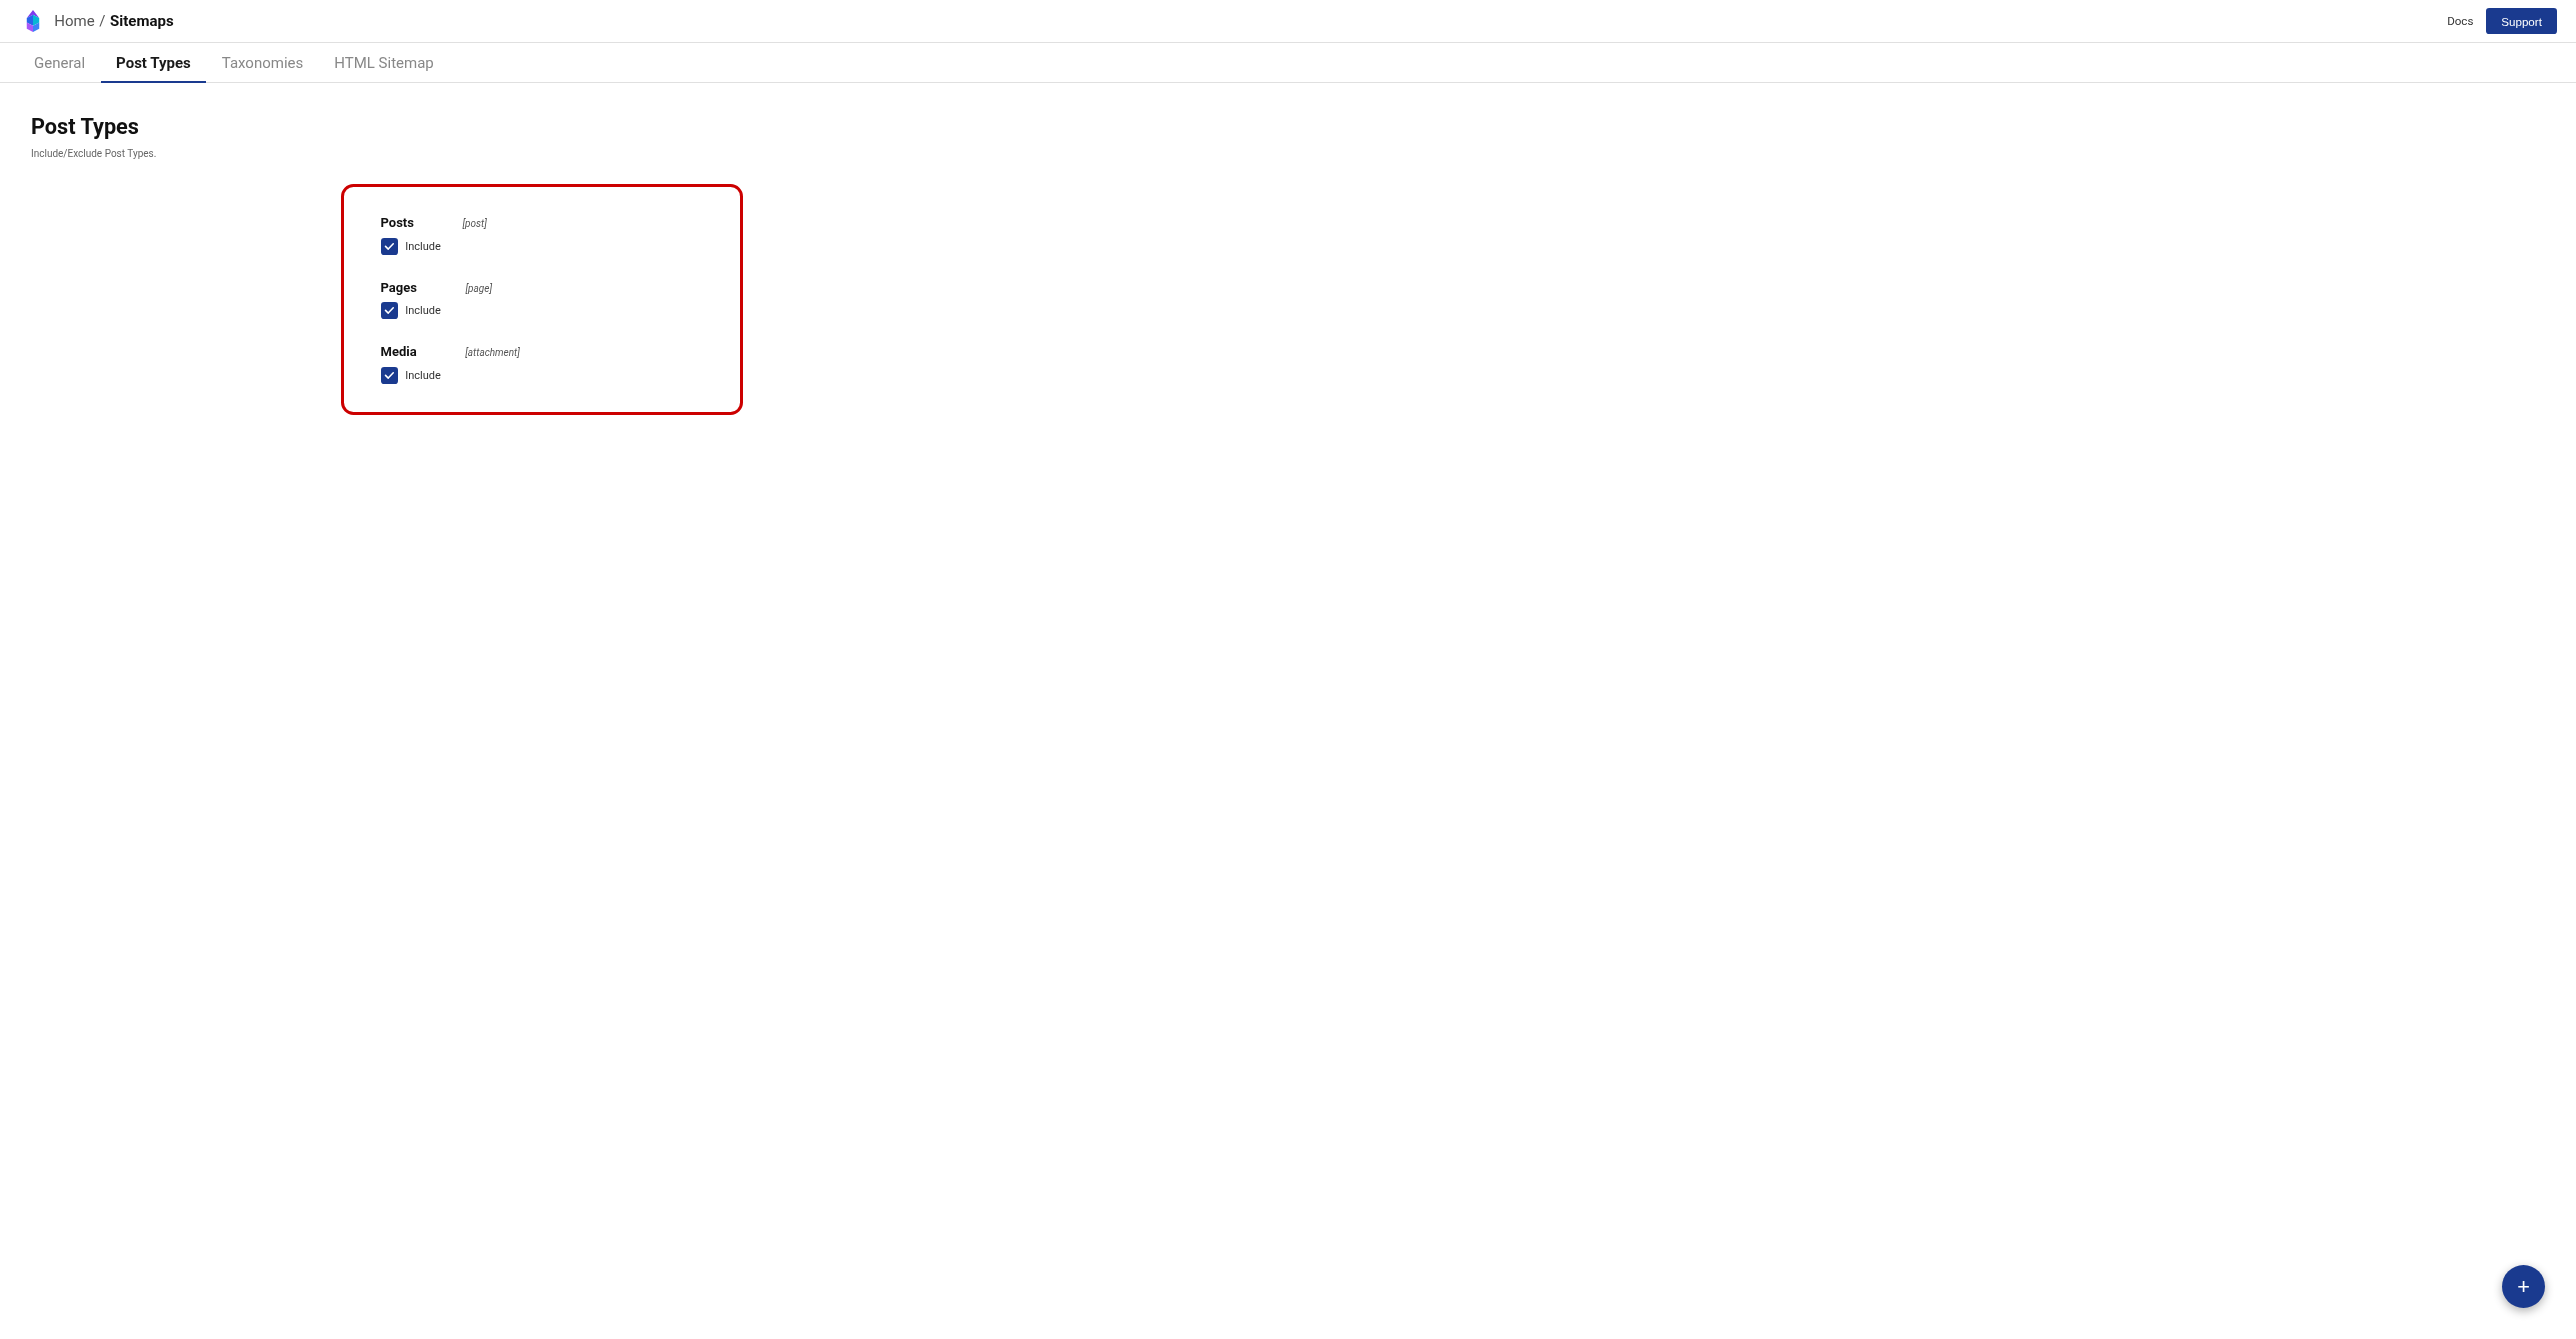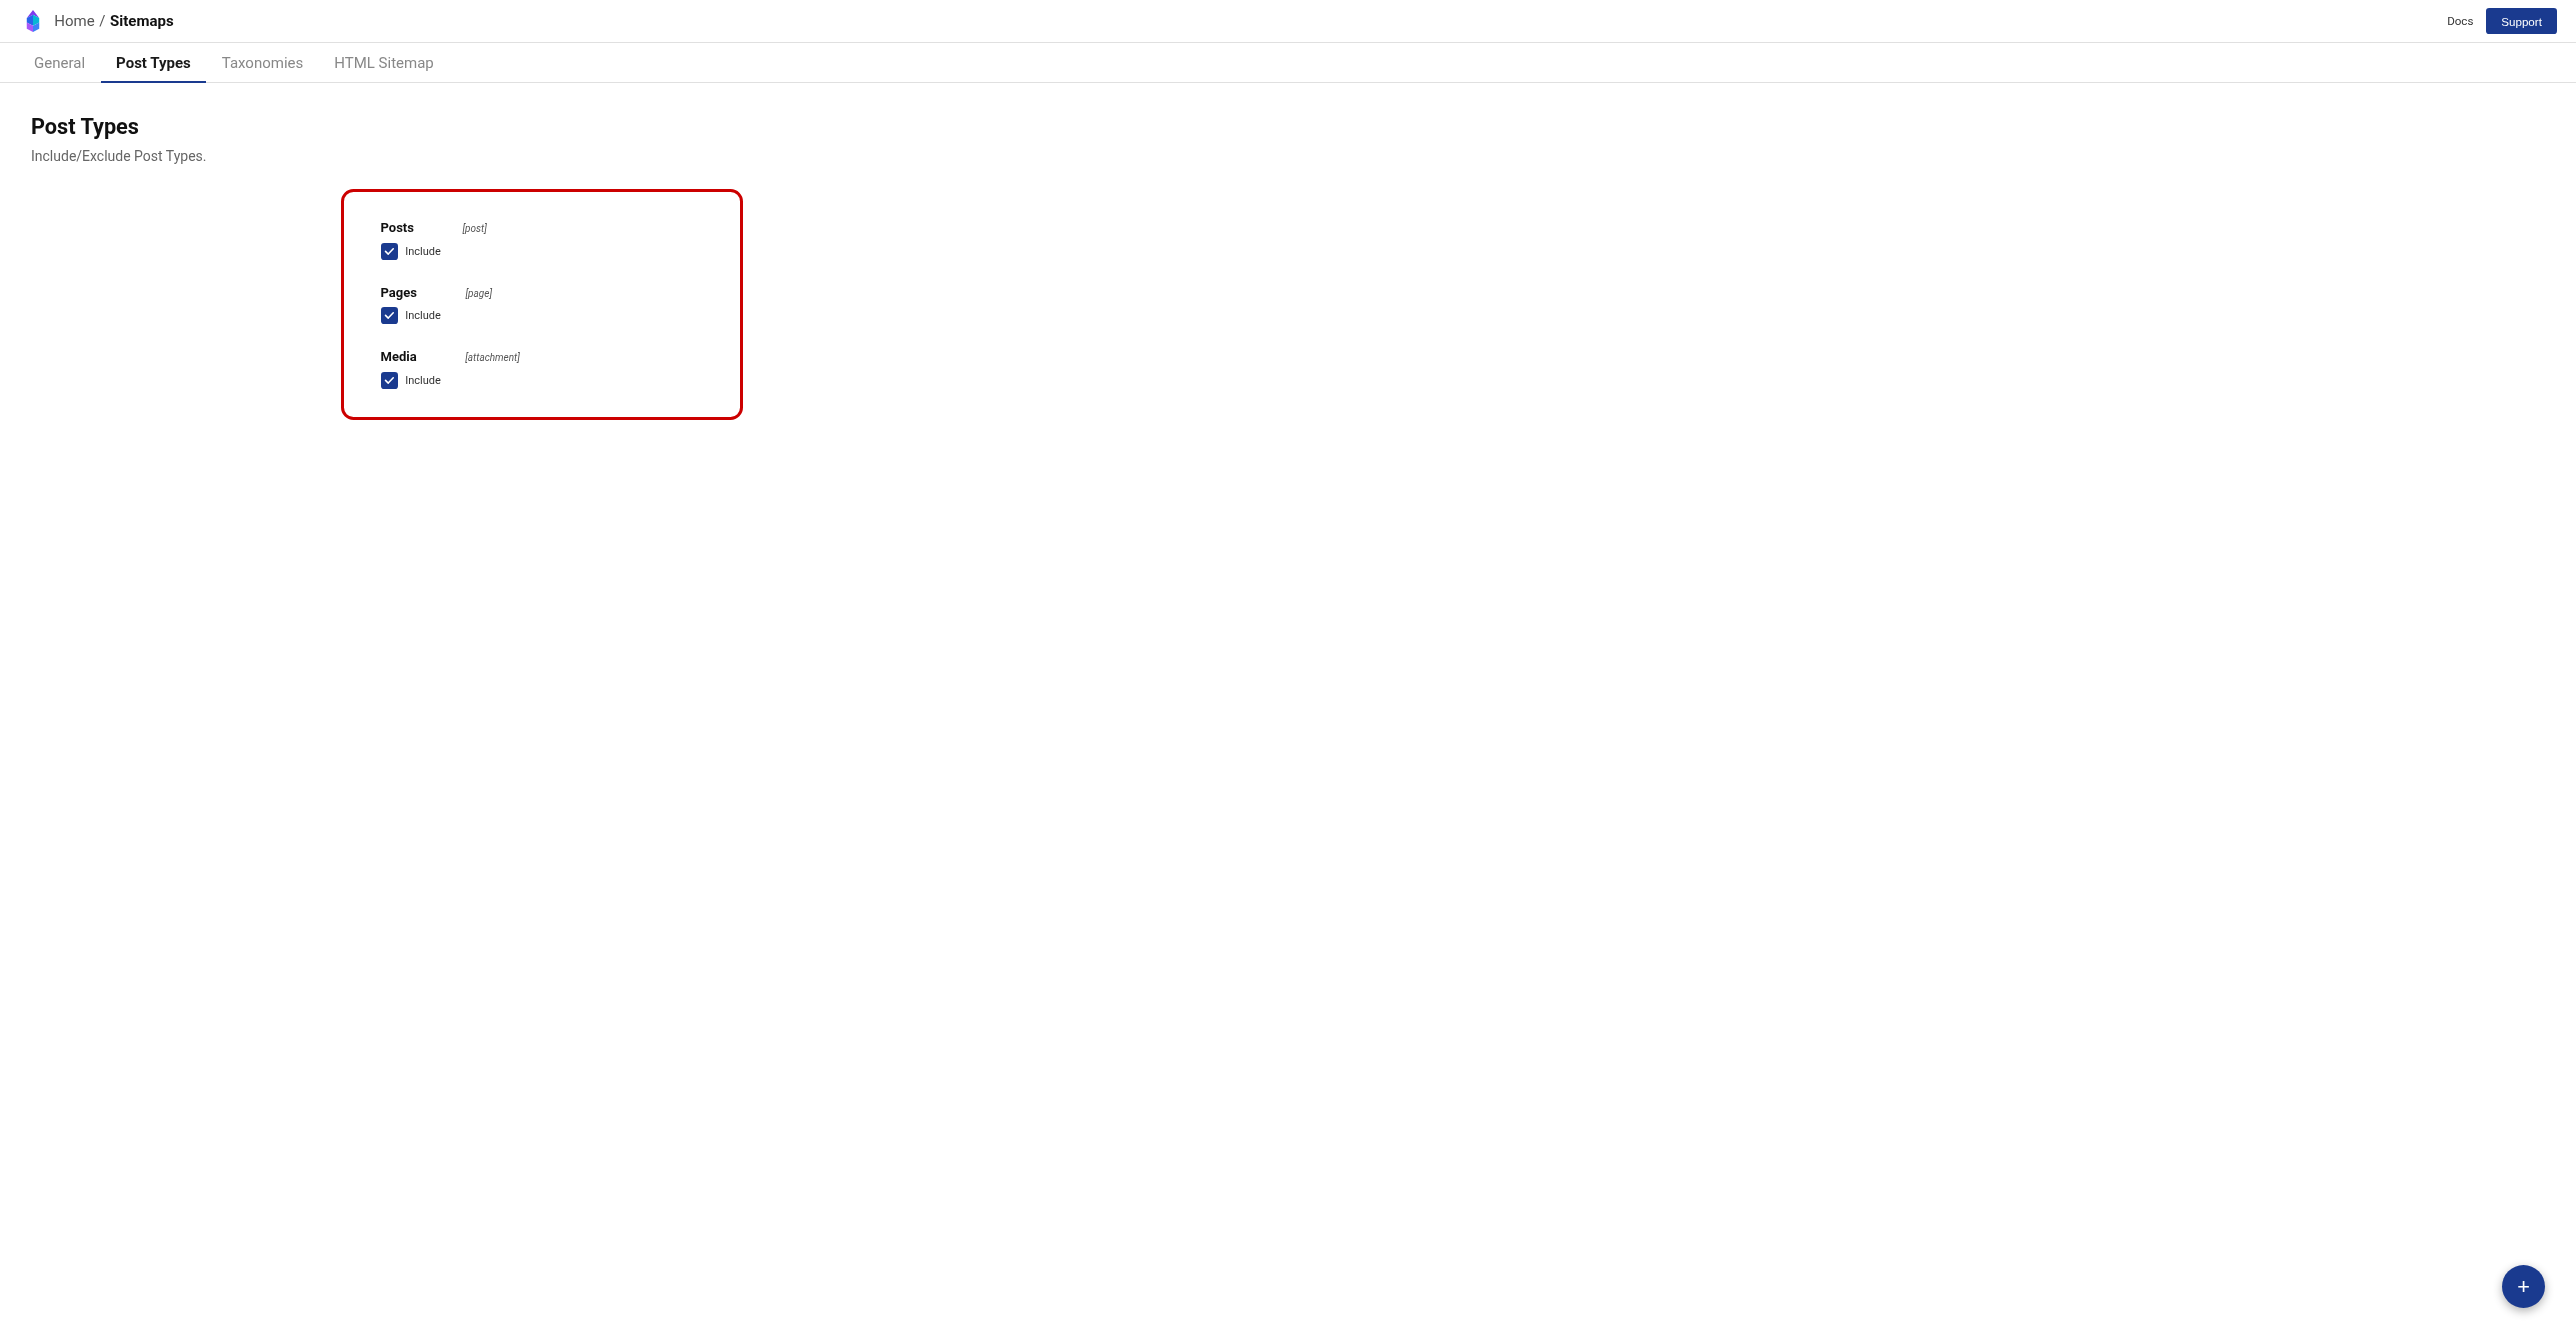--- a/index.html
+++ b/index.html
@@ -115,21 +115,21 @@
     }
 
     .section-title {
       font-size: 21.7px;
       font-weight: 700;
       color: #111;
       margin-bottom: 9.3px;
     }
 
     .section-description {
-      font-size: 14px;
+      font-size: 10px;
       color: #666;
       margin-bottom: 25px;
     }
 
     .subsection-title {
       font-size: 14px;
       font-weight: 700;
       color: #111;
       margin-bottom: 21.7px;
     }

